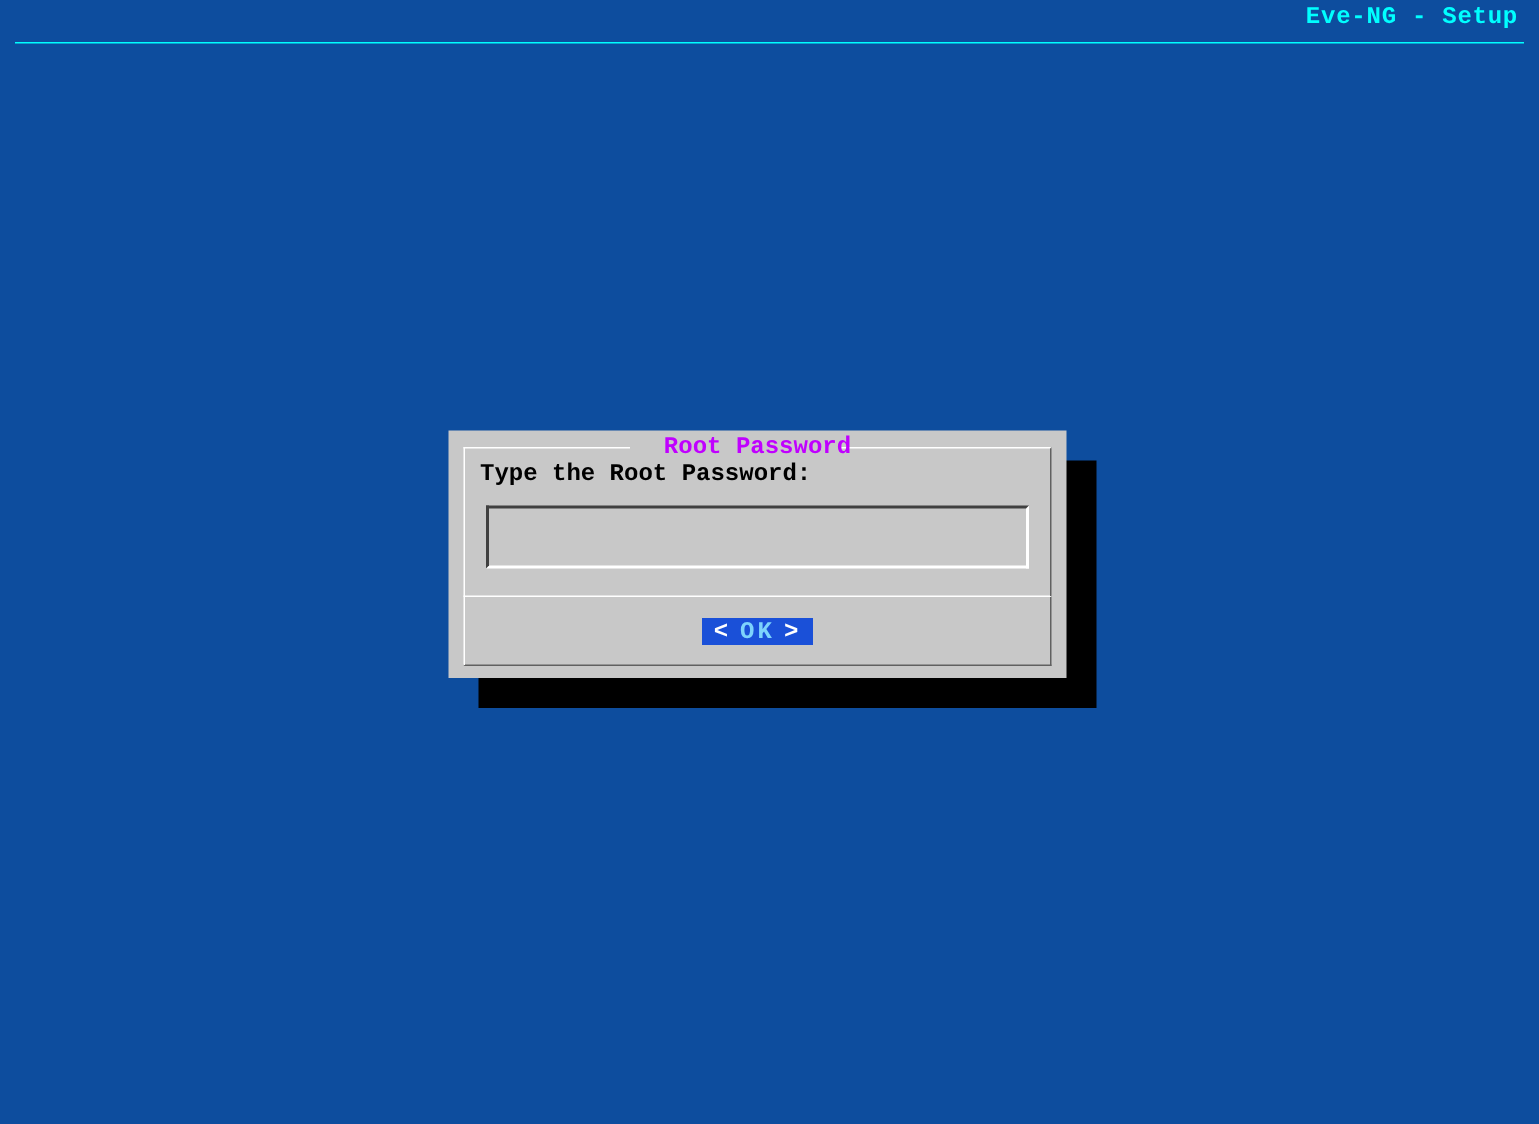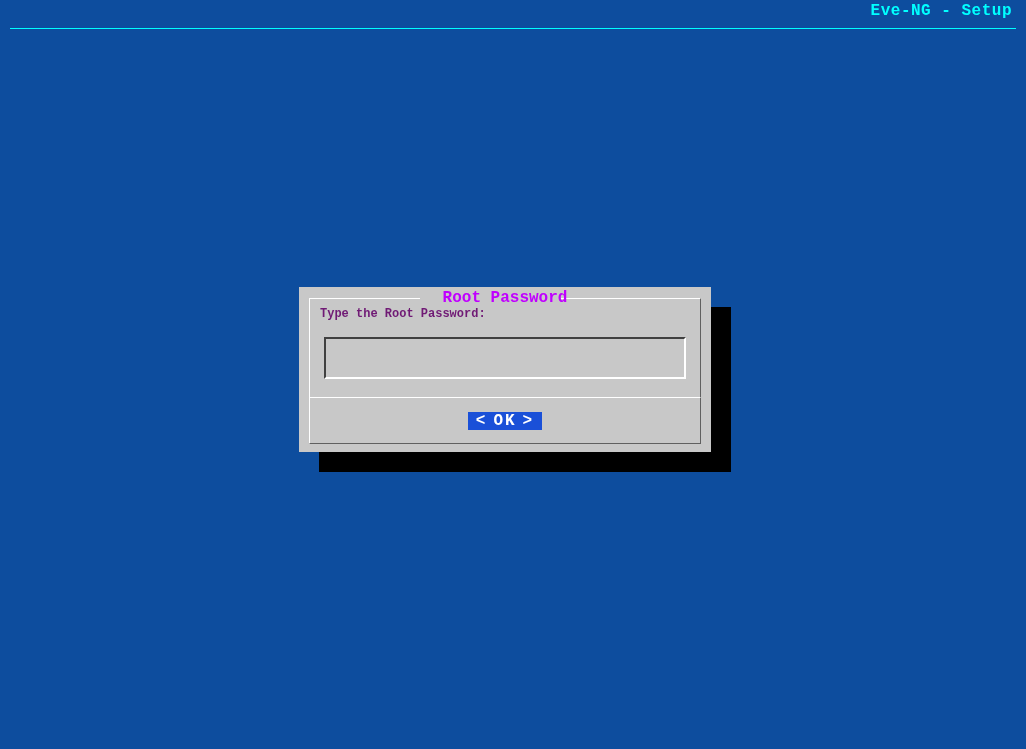--- a/index.html
+++ b/index.html
@@ -79,22 +79,22 @@
       left: 110px;
       width: 140px;
       height: 4px;
       background: #c8c8c8;
     }
     
     .prompt-text {
       position: absolute;
       top: 8px;
       left: 10px;
-      color: #701a75;
-      font-size: 12px;
+      color: #000000;
+      font-size: 16px;
       font-weight: bold;
       font-family: Liberation Mono, monospace;
     }
     
     .input-box {
       position: absolute;
       top: 38px;
       left: 14px;
       width: 362px;
       height: 42px;
@@ -132,21 +132,21 @@
       font-weight: bold;
       font-family: "Courier New", monospace;
       border: none;
       cursor: pointer;
       letter-spacing: 2px;
       display: flex;
       align-items: center;
     }
     
     .ok-button .ok-text {
-      color: #ffffff;
+      color: #7dd3fc;
       padding: 0 6px;
     }
     
     .ok-button .bracket {
       color: #ffffff;
     }
   </style>
 </head>
 <body>
 

